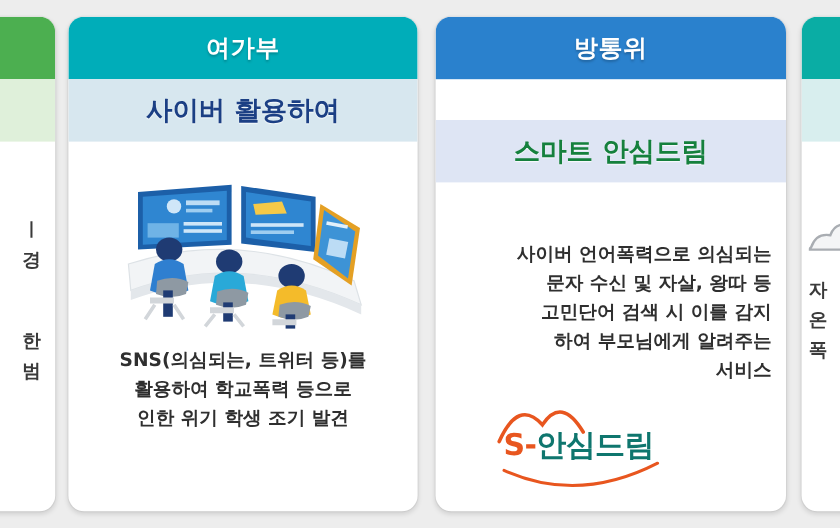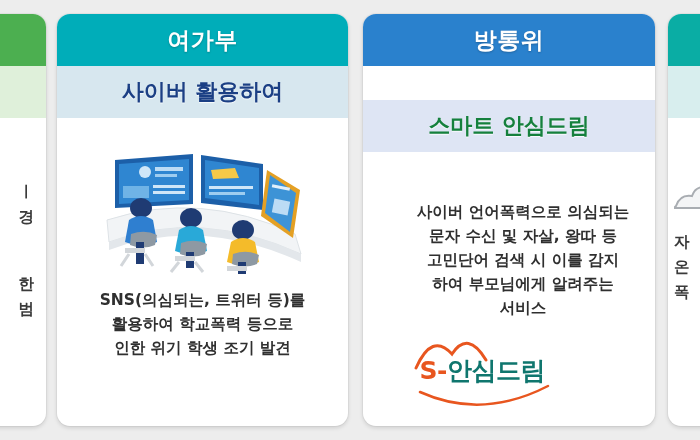--- a/index.html
+++ b/index.html
@@ -28,21 +28,21 @@
     display: flex;
     flex-direction: column;
   }
   .card-header {
     height: 52px;
     flex: 0 0 52px;
     display: flex;
     align-items: center;
     justify-content: center;
     color: #ffffff;
-    font-size: 23px;
+    font-size: 20px;
     font-weight: bold;
     letter-spacing: 0.5px;
     text-shadow: 0 1px 2px rgba(0,0,0,0.22);
     white-space: nowrap;
   }
   .card-subheader {
     height: 52px;
     flex: 0 0 52px;
     display: flex;
     align-items: center;
@@ -106,21 +106,21 @@
 
   
   #card-3 {
     left: 363px;
     width: 292px;
     gap: 34px;
   }
   #card-3 .card-header   { background: #2a81cd; }
   #card-3 .card-subheader{ background: #dee5f4; color: #15803d; }
   #card-3 .card-body { padding-top: 14px; align-items: flex-start; }
-  #card-3 .card-text { text-align: center; width: 100%; padding-left: 2px; margin-left: 13px; }
+  #card-3 .card-text { text-align: right; width: 100%; padding-left: 2px; }
 
   .logo-wrap {
     position: relative;
     width: 195px;
     height: 72px;
     margin: 14px auto 0 auto;
     align-self: center;
   }
   .logo-text {
     position: absolute;

